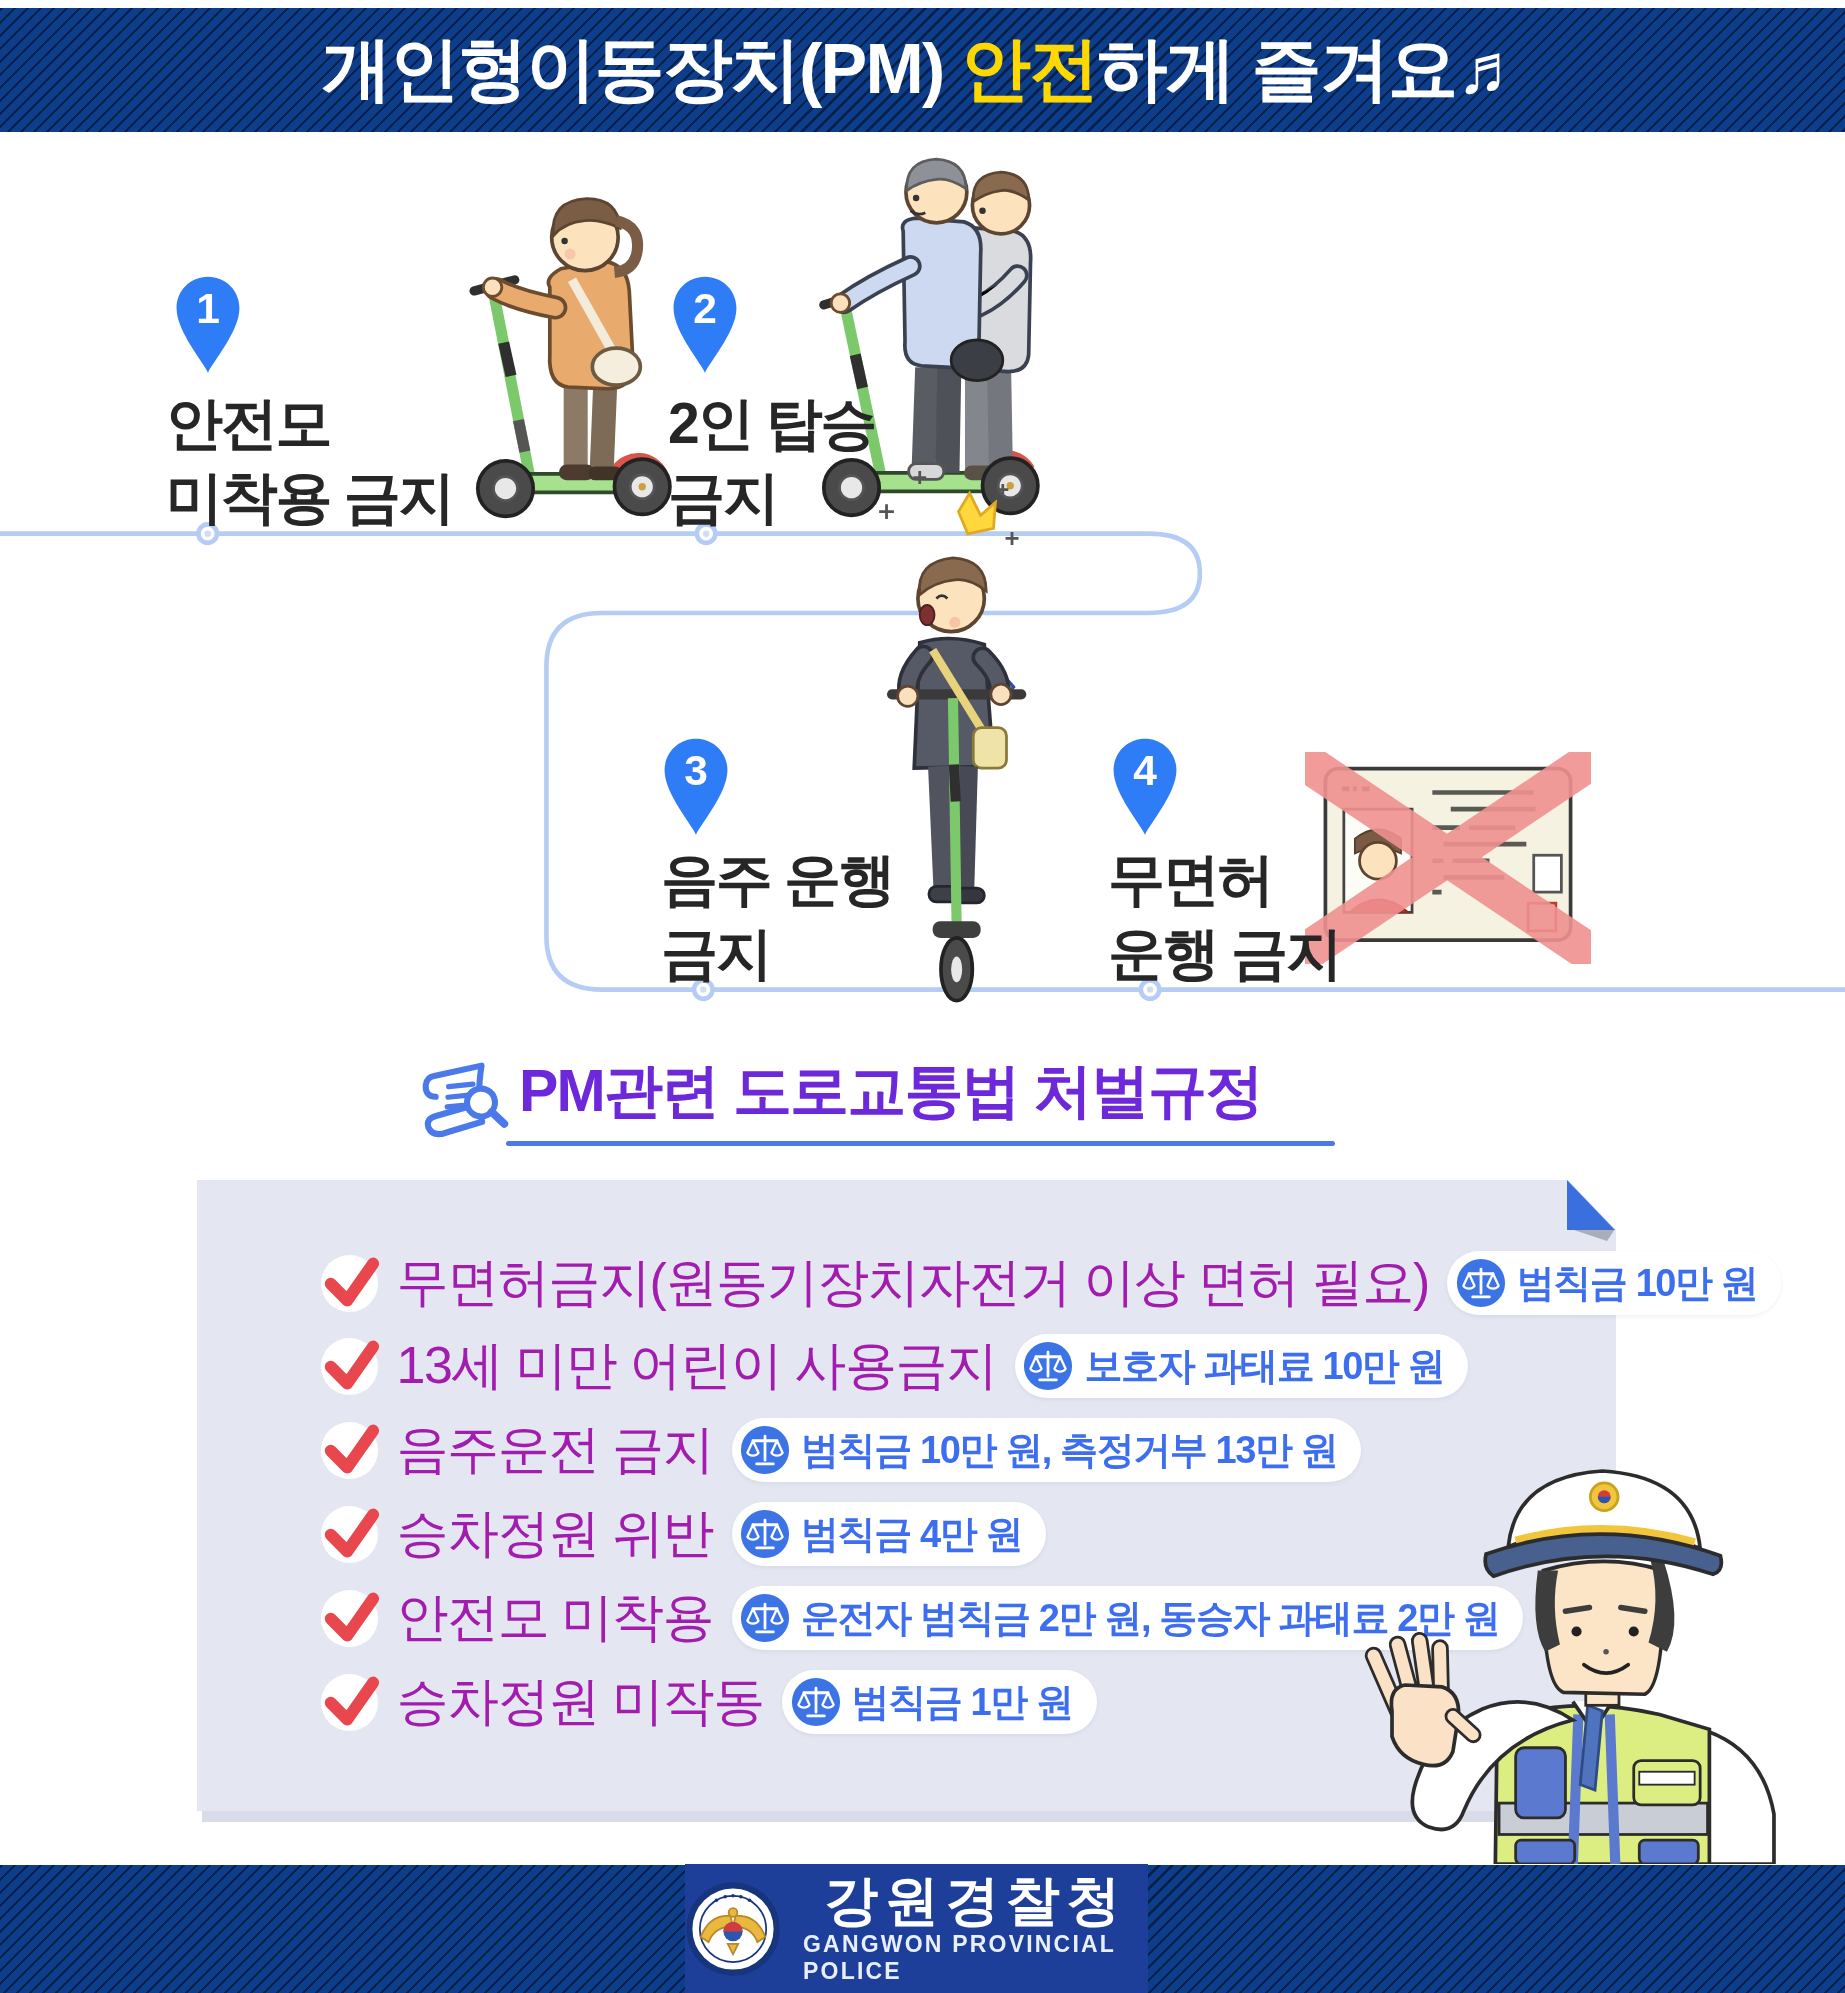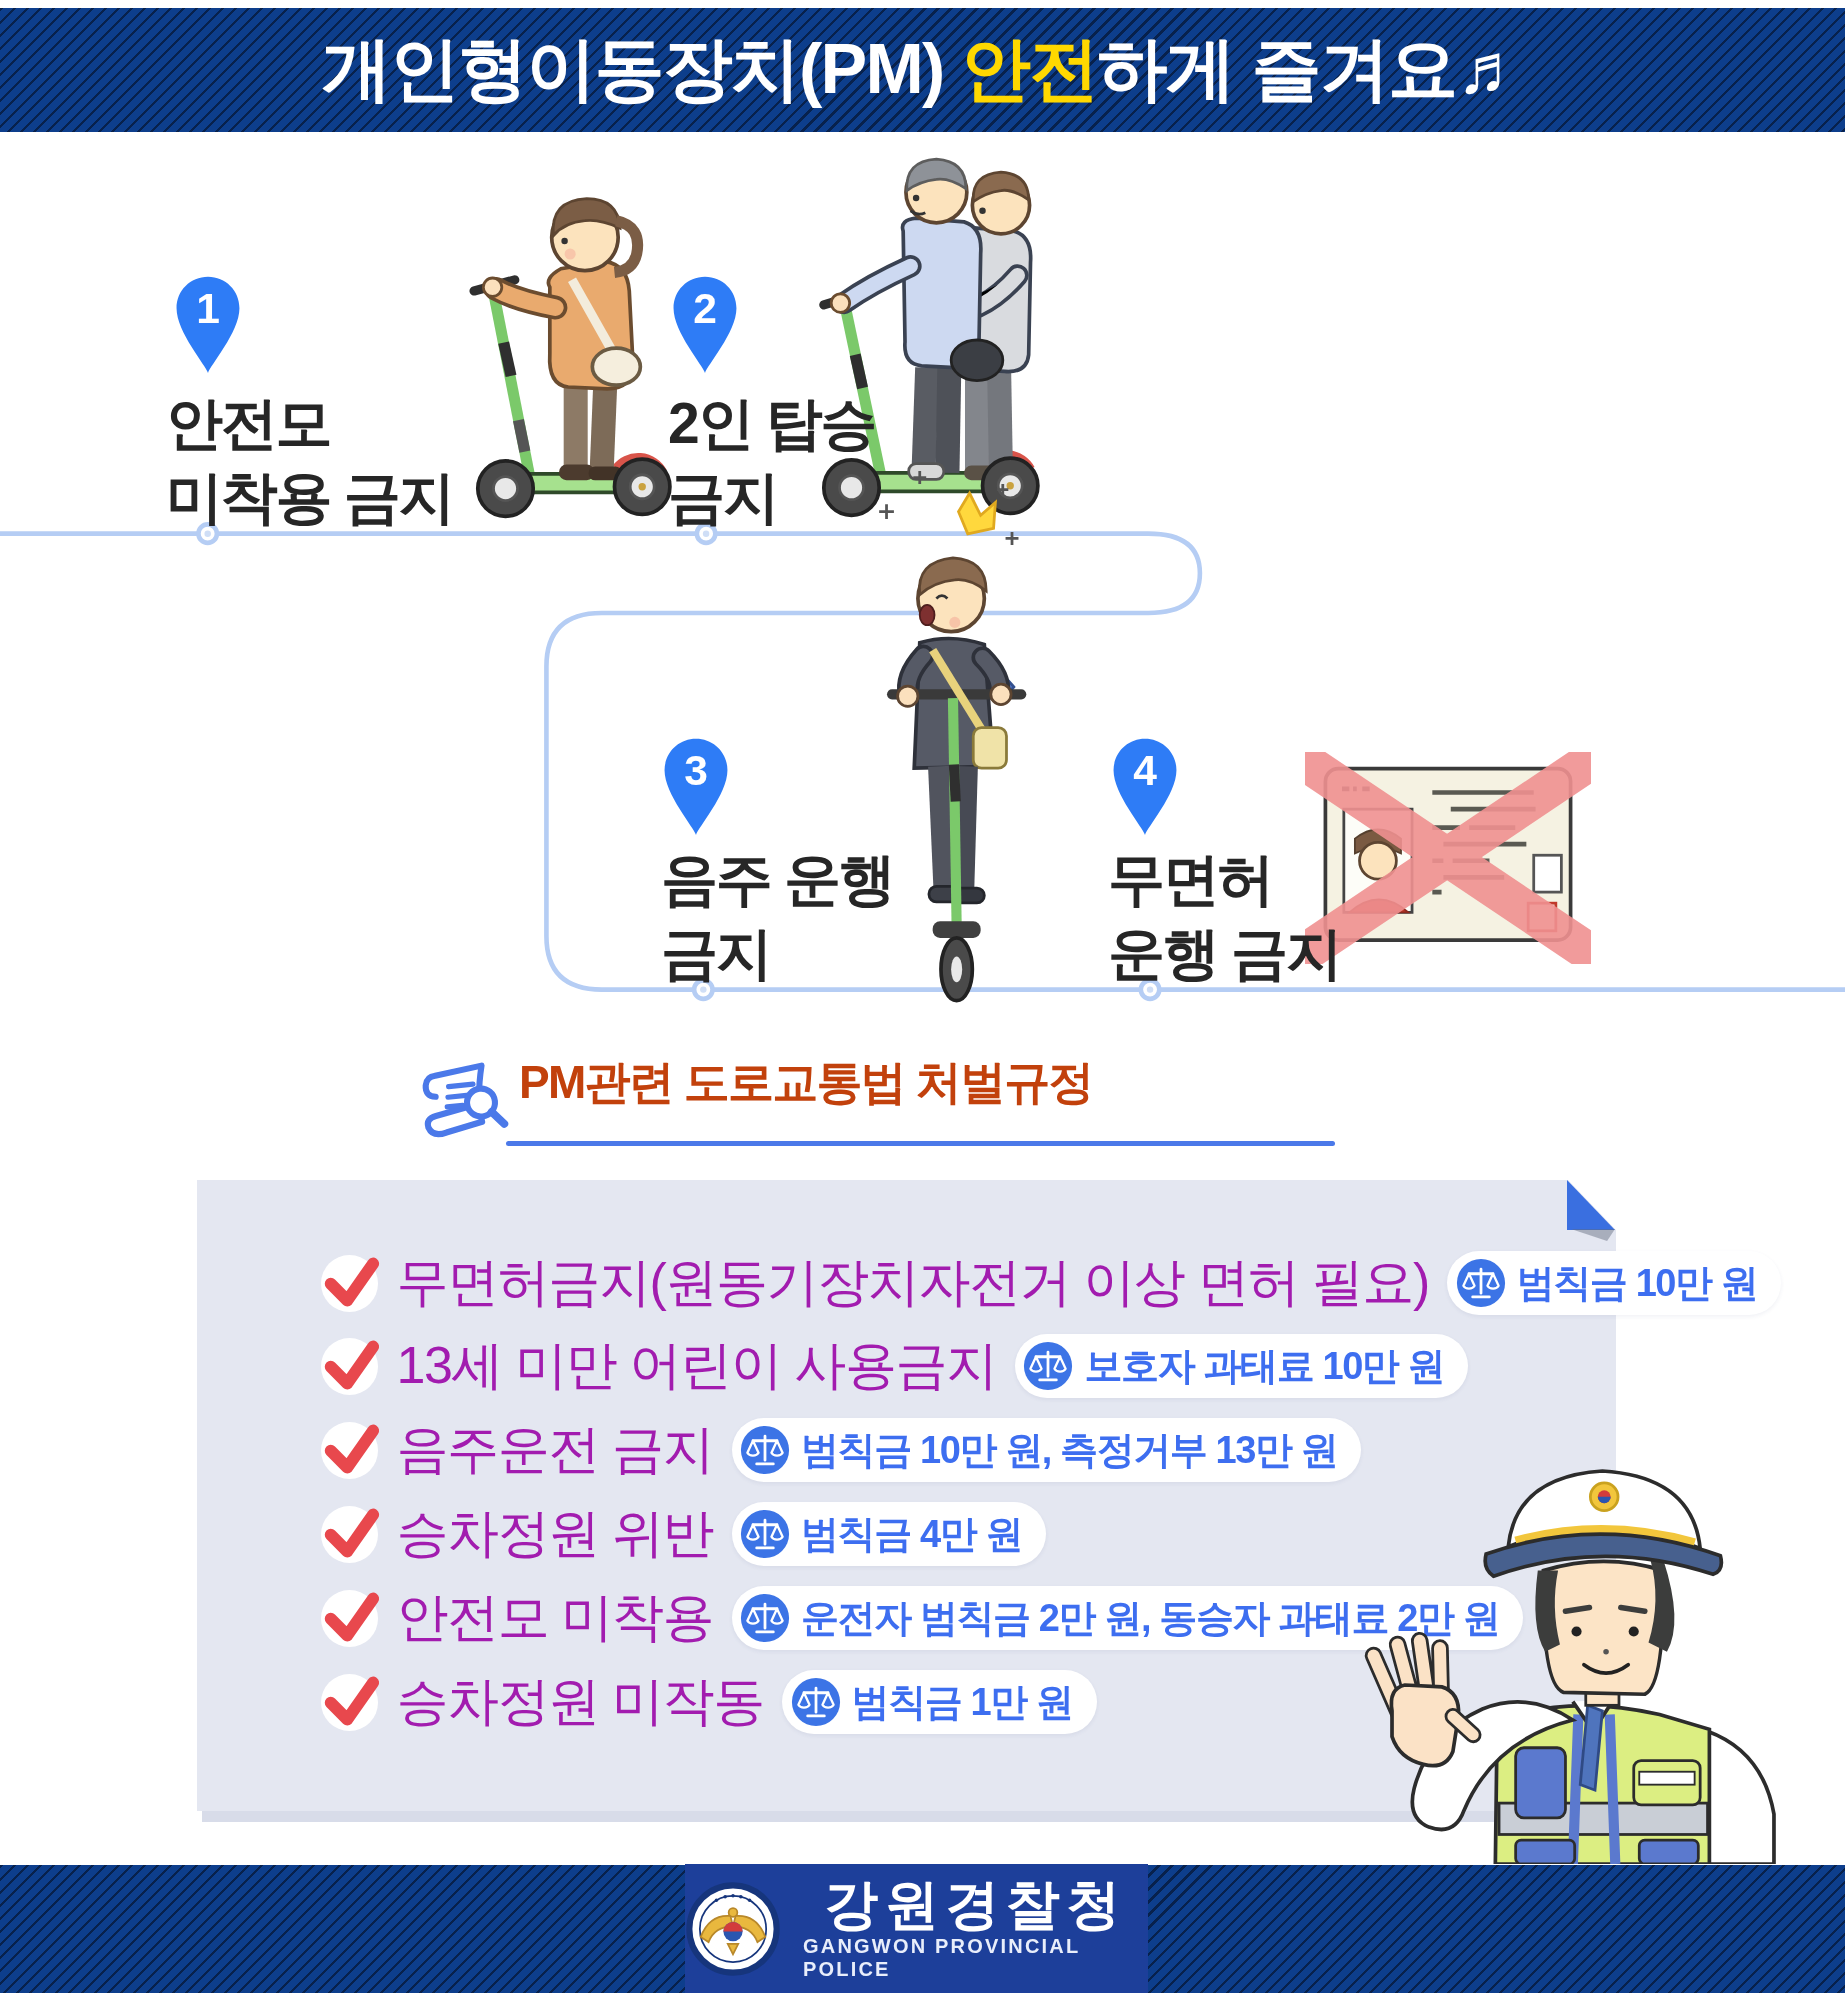--- a/index.html
+++ b/index.html
@@ -13,21 +13,21 @@
   .banner{left:0;top:0;width:1846px;height:124px;display:flex;align-items:center;justify-content:center;}
   .banner-title{font-size:70px;font-weight:900;color:#ffffff;letter-spacing:-1.8px;white-space:nowrap;}
   .banner-title .hl{color:#ffd800;}
   .footer-band{left:0;top:1857px;width:1846px;height:137px;z-index:20;}
 
   
   .pin{width:74px;height:102px;z-index:6;}
   .item-label{font-size:57px;font-weight:800;color:#262626;letter-spacing:-2.3px;line-height:1.3;z-index:6;white-space:nowrap;}
 
   
-  .sec-title{font-size:46px;font-weight:900;color:#c2410c;letter-spacing:-1.8px;white-space:nowrap;z-index:6;}
+  .sec-title{font-size:59px;font-weight:900;color:#6d28d9;letter-spacing:-1.8px;white-space:nowrap;z-index:6;}
   .sec-underline{background:#4b79e9;border-radius:2.8px;z-index:6;}
 
   
   .panel{left:197px;top:1180px;width:1419px;height:631px;background:#e4e7f1;
          clip-path:polygon(0 0, calc(100% - 48px) 0, 100% 50px, 100% 100%, 0 100%);z-index:2;}
   .panel-shadow{left:202px;top:1811px;width:1407px;height:11px;background:#d8dce9;z-index:1;}
   .fold{left:1567px;top:1180px;width:48px;height:50px;background:#3a6fe0;
         clip-path:polygon(0 0,0 100%,100% 100%);z-index:3;}
   .fold-shadow{left:1571px;top:1229px;width:44px;height:12px;background:rgba(95,104,124,.45);
         clip-path:polygon(0 0,100% 0,82% 100%);z-index:3;}
@@ -39,21 +39,21 @@
   .badge{display:inline-flex;align-items:center;gap:11px;background:#ffffff;border-radius:42px;
          padding:6.5px 24px 6.5px 8.3px;box-shadow:0 1.8px 4.6px rgba(40,60,120,.07);}
   .badge .scale{width:50px;height:50px;flex:none;}
   .badge-text{font-size:38px;font-weight:700;color:#3d6ef0;letter-spacing:-1.4px;}
 
   
   .logo-box{left:685px;top:1864px;width:463px;height:129px;background:#1d3f9a;z-index:22;
             display:flex;align-items:center;box-sizing:border-box;gap:22px;}
   .logo-texts{display:flex;flex-direction:column;align-items:center;}
   .org-kr{font-size:54px;font-weight:900;color:#ffffff;letter-spacing:6.5px;line-height:1.05;}
-  .org-en{font-size:20px;font-weight:700;color:#e9eefb;letter-spacing:2.2px;margin-top:3px;}
+  .org-en{font-size:23px;font-weight:700;color:#e9eefb;letter-spacing:2.2px;margin-top:3px;}
 
   .illo{z-index:4;}
   .connector{left:0;top:0;width:1846px;height:1994px;z-index:1;}
   .officer{left:1296px;top:1423px;width:550px;height:441px;z-index:10;}
 </style>
 </head>
 <body>
 
 <div class="stage">
 

